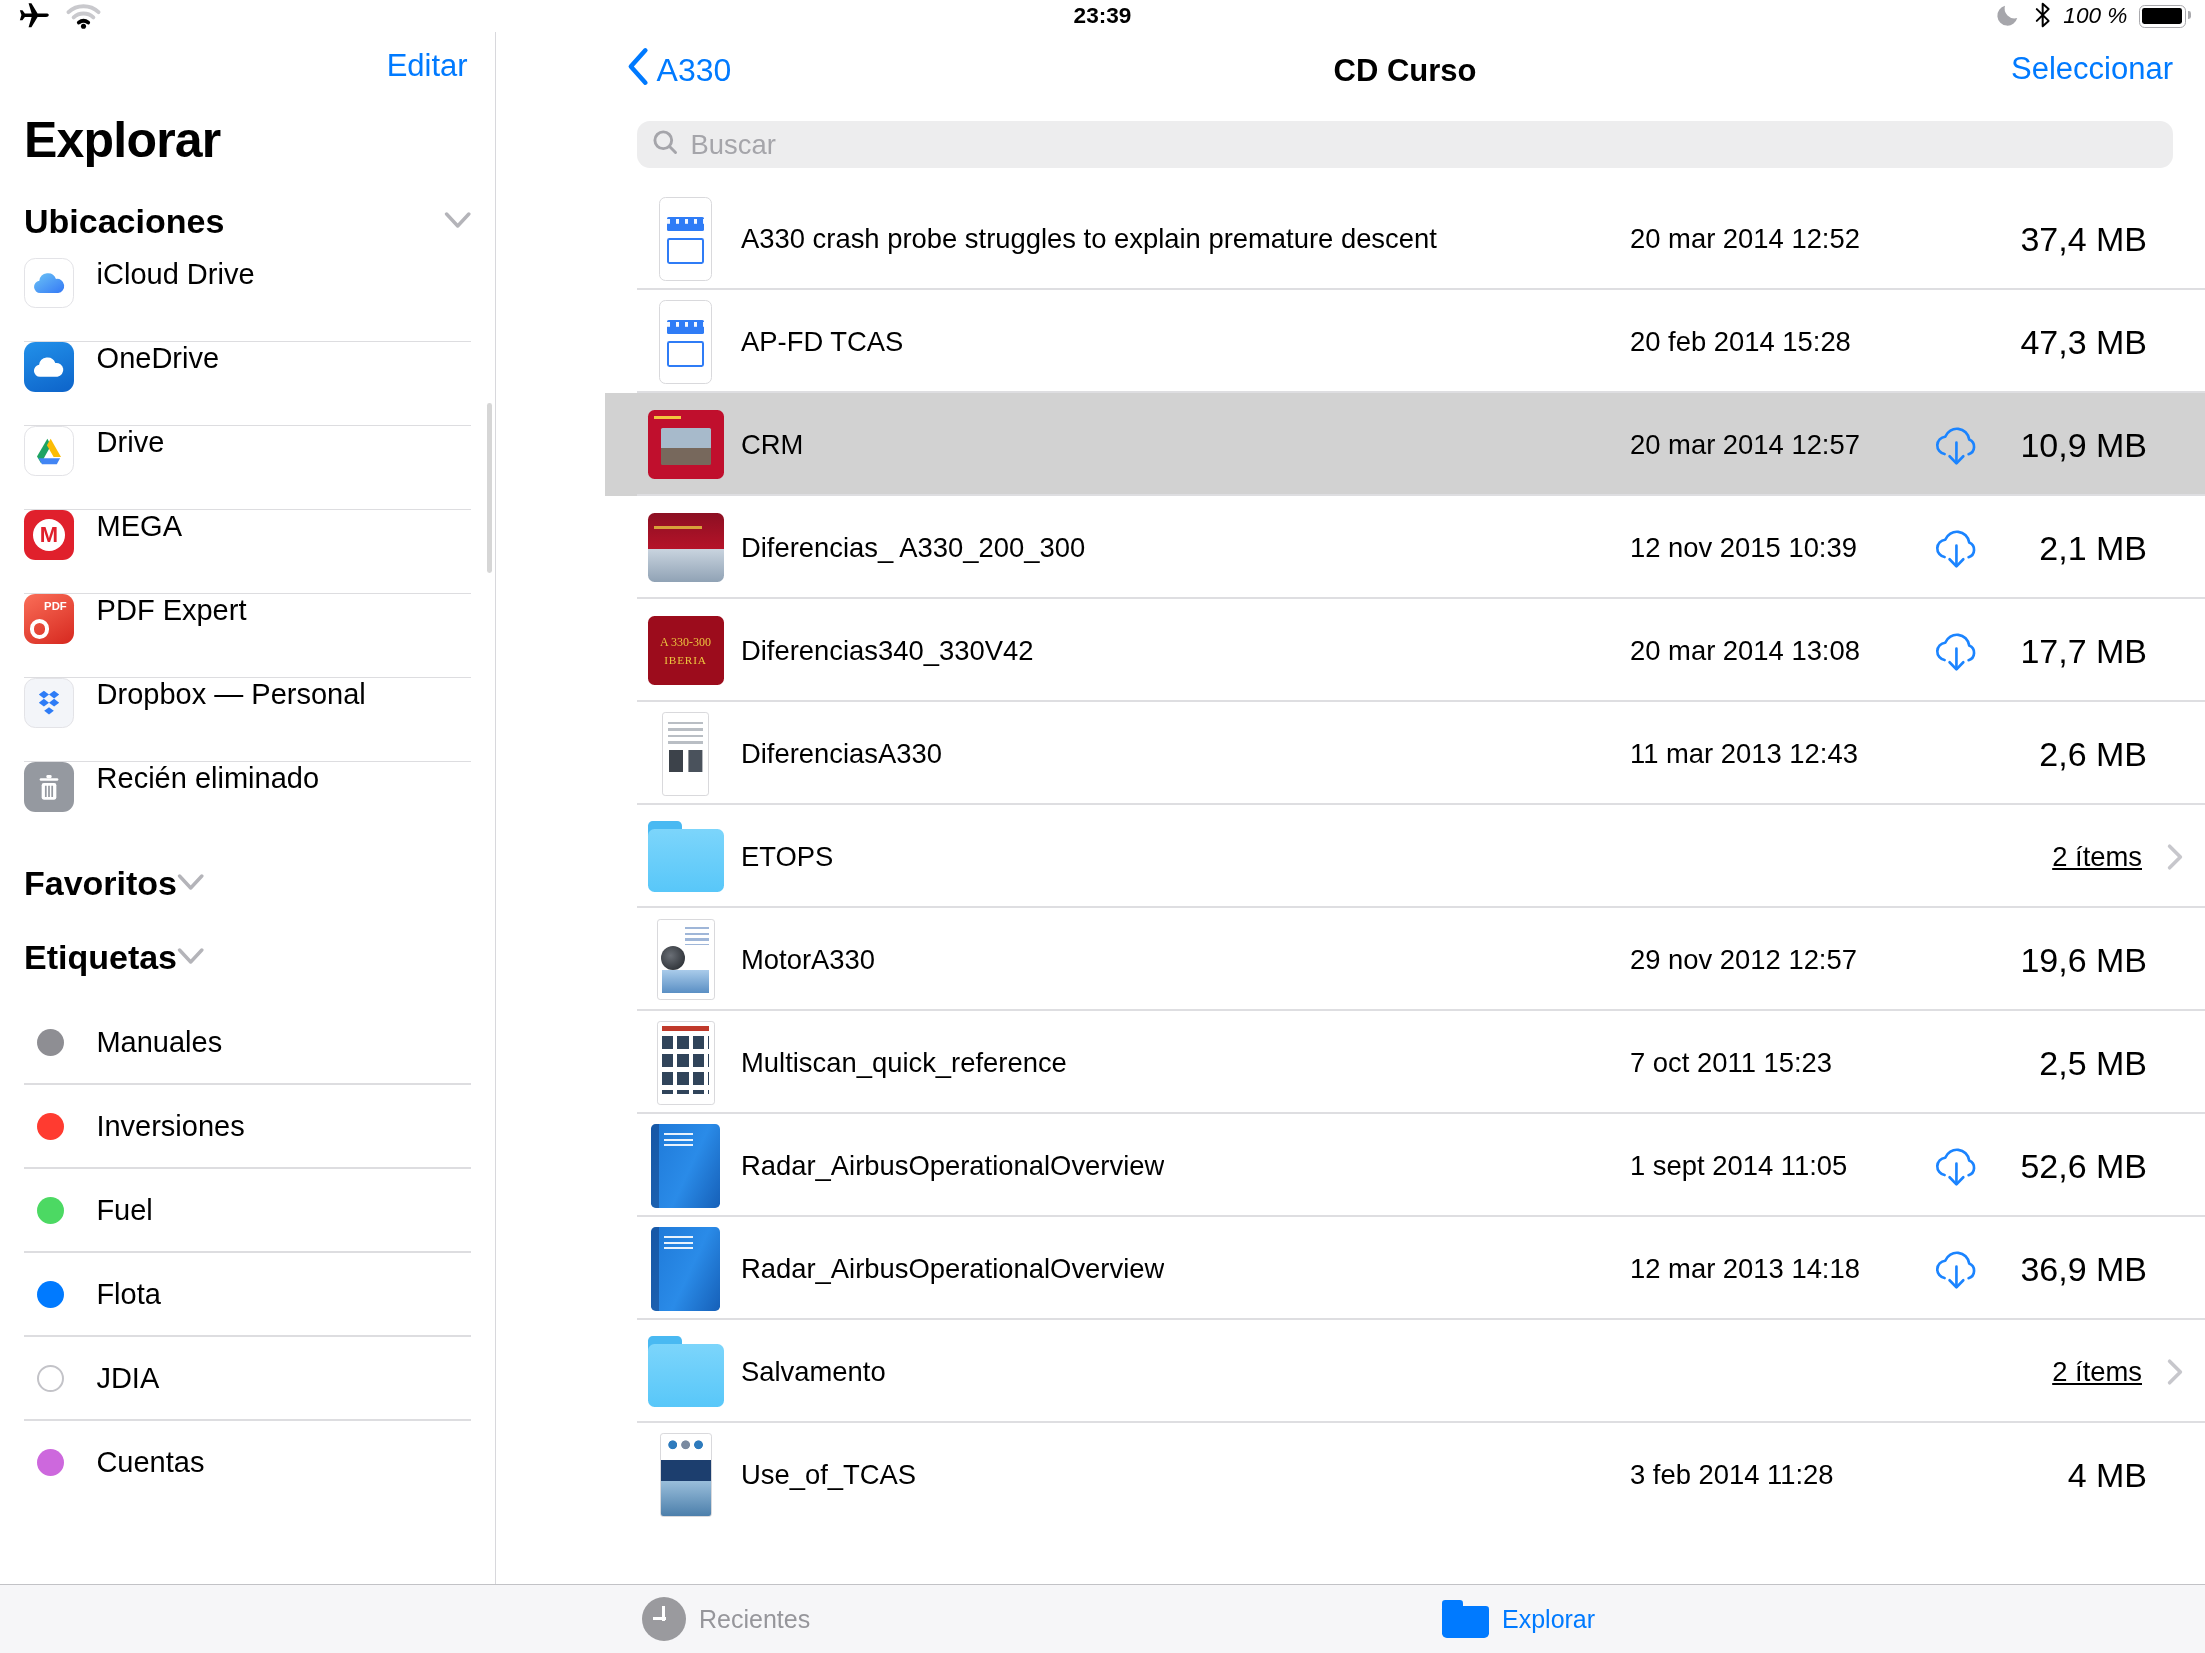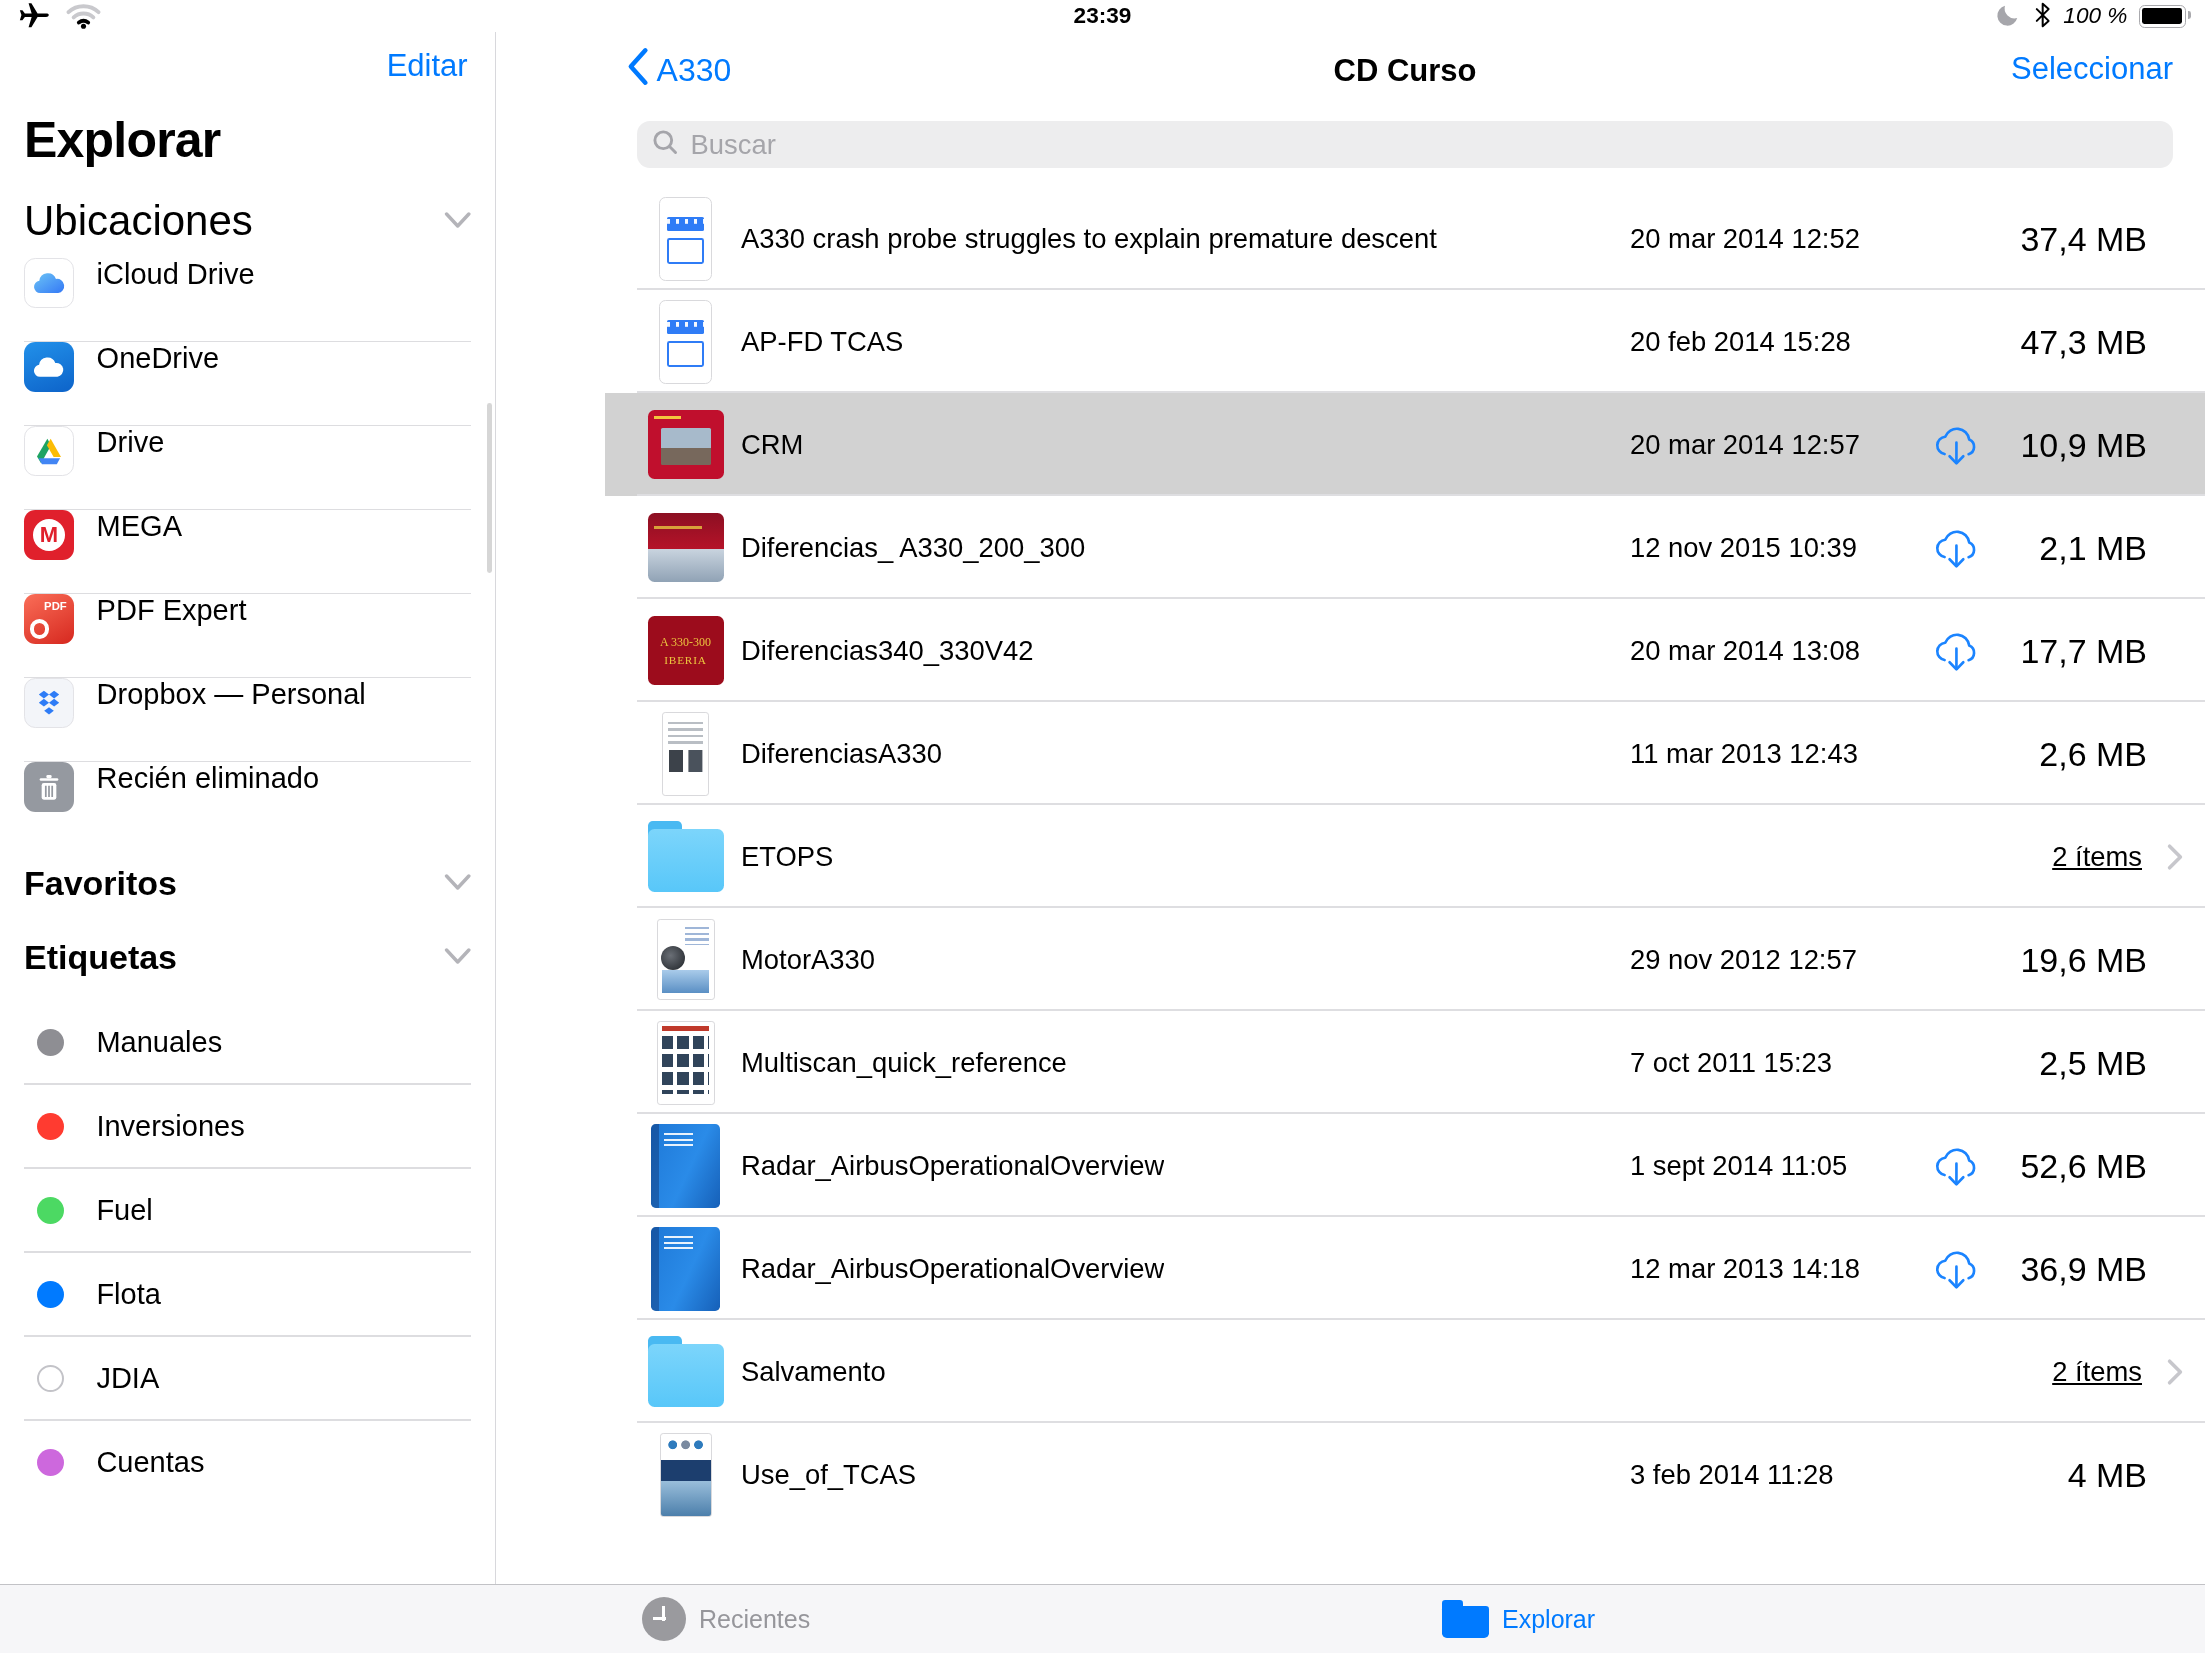--- a/index.html
+++ b/index.html
@@ -15,22 +15,22 @@
   .battery{position:relative;width:45px;height:21px;border:1.6px solid #a9a9ad;border-radius:5.7px;margin-right:4.8px;}
   .battery::before{content:'';position:absolute;inset:2.4px;background:#000;border-radius:2.4px;}
   .battery::after{content:'';position:absolute;right:-6.5px;top:5.7px;width:3.2px;height:8px;background:#a9a9ad;border-radius:0 2.4px 2.4px 0;}
 
   
   .sidebar{position:absolute;left:0;top:32px;bottom:69px;width:496px;background:#fff;
     border-right:1.6px solid #d8d8dc;box-sizing:border-box;padding:0 24px;}
   .sb-edit{position:absolute;top:16px;right:27.4px;font-size:31px;color:#007aff;}
   .sb-title{margin-top:79px;height:63px;font-size:50px;font-weight:700;letter-spacing:-0.8px;}
   .sb-header{margin-top:21px;height:52px;display:flex;align-items:center;justify-content:space-between;}
-  .sb-header .hl{font-size:42px;font-weight:400;text-align:center;}
-  .sb-header2{height:74px;display:flex;align-items:center;justify-content:space-between;}
+  .sb-header .hl{font-size:34px;font-weight:700;text-align:center;}
+  .sb-header2{height:74px;display:flex;align-items:center;}
   .sb-header2 .hl{font-size:34px;font-weight:700;}
   .loc-list{margin-top:11.3px;}
   .loc-item{position:relative;height:84px;display:flex;align-items:flex-start;}
   .loc-item::after{content:'';position:absolute;left:0;right:0;bottom:0;height:1.6px;background:#dddde0;}
   .loc-item:last-child::after{display:none;}
   .appic{width:50px;height:50px;border-radius:11.3px;flex:0 0 50px;display:flex;align-items:center;
     justify-content:center;position:relative;overflow:hidden;box-sizing:border-box;}
   .loc-label{margin-left:22.6px;font-size:29px;}
   .ic-icloud{background:#fff;border:1.6px solid #e3e3e7;}
   .ic-onedrive{background:linear-gradient(160deg,#2291ea,#0d63c9);}

